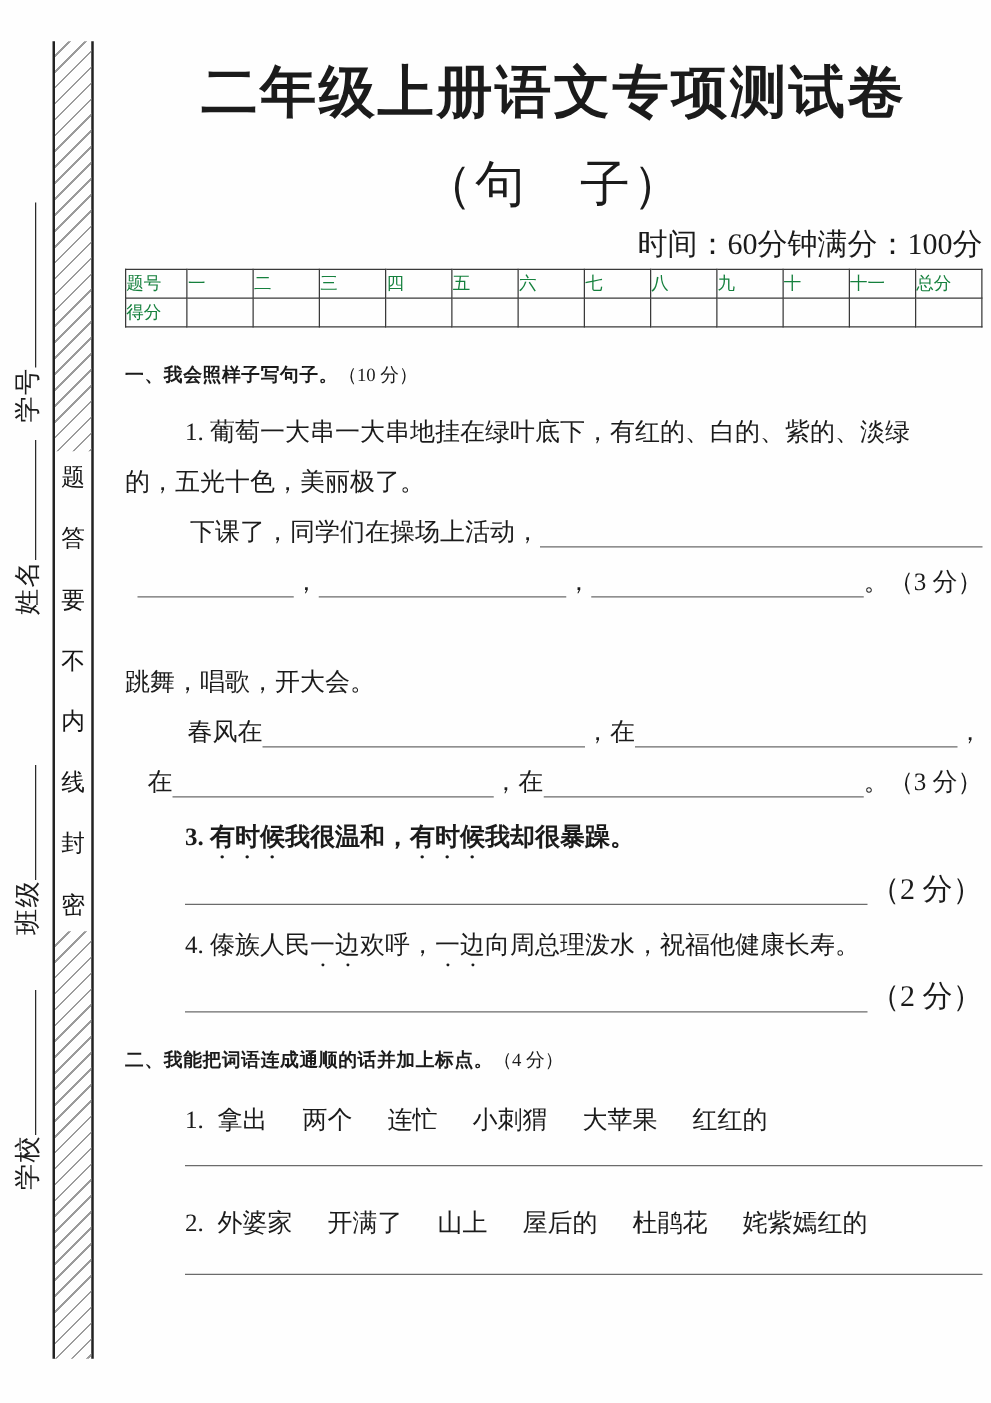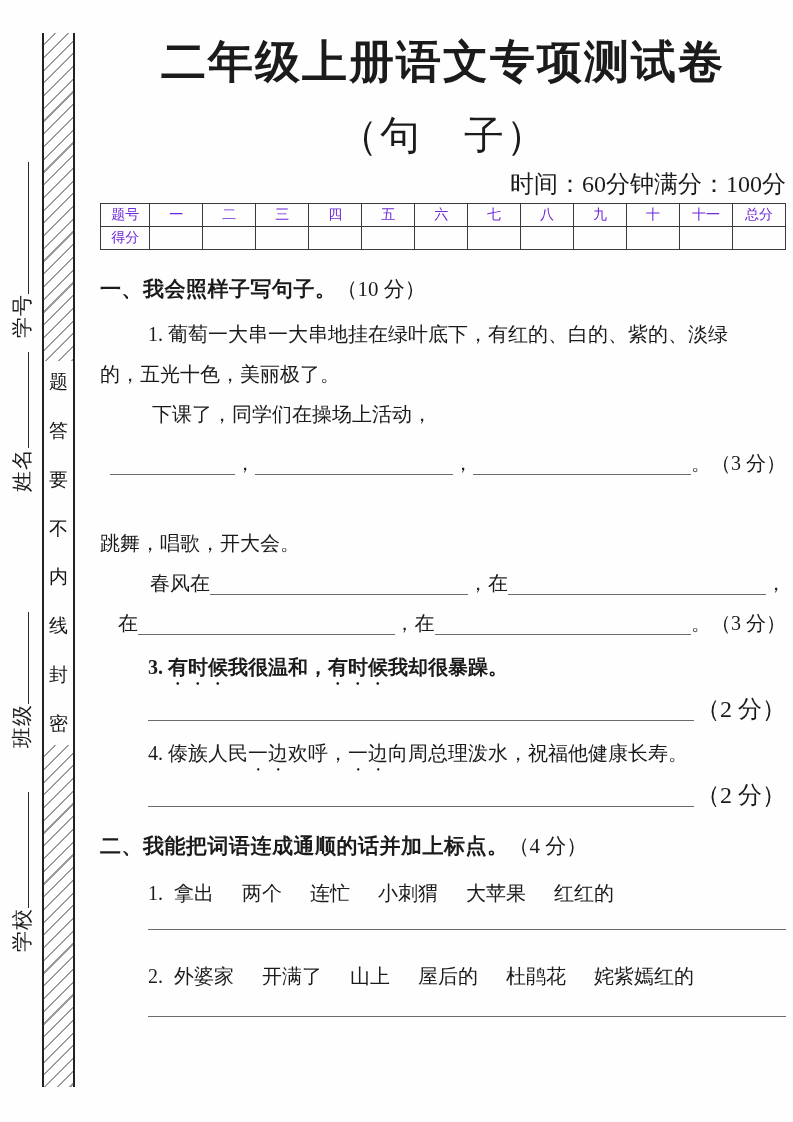--- a/index.html
+++ b/index.html
@@ -38,40 +38,40 @@
   }
   .hatch-top { height:328px; }
   .hatch-bottom { flex:1; }
   .seal-chars {
     height:384px; padding:8px 0;
     display:flex; flex-direction:column; justify-content:space-between; align-items:center;
     font-size:19px; color:#151515;
   }
 
   
-  .content { position:absolute; left:100px; top:0; width:686px; }
+  .content { position:absolute; left:100px; top:12px; width:686px; }
 
   .title {
     margin-top:34px; text-align:center;
     font-size:45px; font-weight:700; letter-spacing:2px; line-height:56px;
   }
   .subtitle {
     margin-top:24px; text-align:center;
     font-size:40px; letter-spacing:2px; line-height:44px;
   }
   .meta { margin-top:14px; text-align:right; font-size:24px; line-height:24px; }
 
   table.score { width:100%; margin-top:7px; border-collapse:collapse; table-layout:fixed; }
   table.score td {
     border:1.5px solid #3a3a3a; height:23px;
-    text-align:center; font-size:14px; color:#6d28d9;
+    font-size:14px; color:#15803d;
   }
   table.score col.c0 { width:7.2%; }
 
-  .sec-head { margin-top:24px; font-size:21px; line-height:30px; }
+  .sec-head { margin-top:24px; font-size:15px; line-height:30px; }
   .sec-head .hb { font-family:"Liberation Sans","DejaVu Sans",sans-serif; font-weight:700; letter-spacing:0.5px; }
   .sec-head .pts { font-weight:400; }
 
   .para { font-size:20px; line-height:40px; text-indent:48px; text-align:justify; }
   .line1 { margin-top:10px; }
 
   .em {
     font-style:normal;
     -webkit-text-emphasis:filled dot #1b1b1b;
     -webkit-text-emphasis-position:under right;
@@ -190,21 +190,21 @@
 
   <div class="sec-head">
     <span class="hb">一、我会照样子写句子。</span><span class="pts">（10 分）</span>
   </div>
 
   <div class="para line1">
     <span>1. 葡萄一大串一大串地挂在绿叶底下，有红的、白的、紫的、淡绿</span><br>
     <span style="display:inline-block; text-indent:0;">的，五光十色，美丽极了。</span>
   </div>
 
-  <div class="fill-row" style="padding-left:52px;flex-direction:column;">
+  <div class="fill-row" style="padding-left:52px;">
     <span>下课了，同学们在操场上活动，</span>
       <span class="bl grow"></span>
   </div>
   <div class="fill-row ind10">
     <span class="bl" style="width:125px;"></span>
       <span>，</span>
       <span class="bl" style="width:198px;"></span>
       <span>，</span>
       <span class="bl grow"></span>
       <span>。（3 分）</span>

